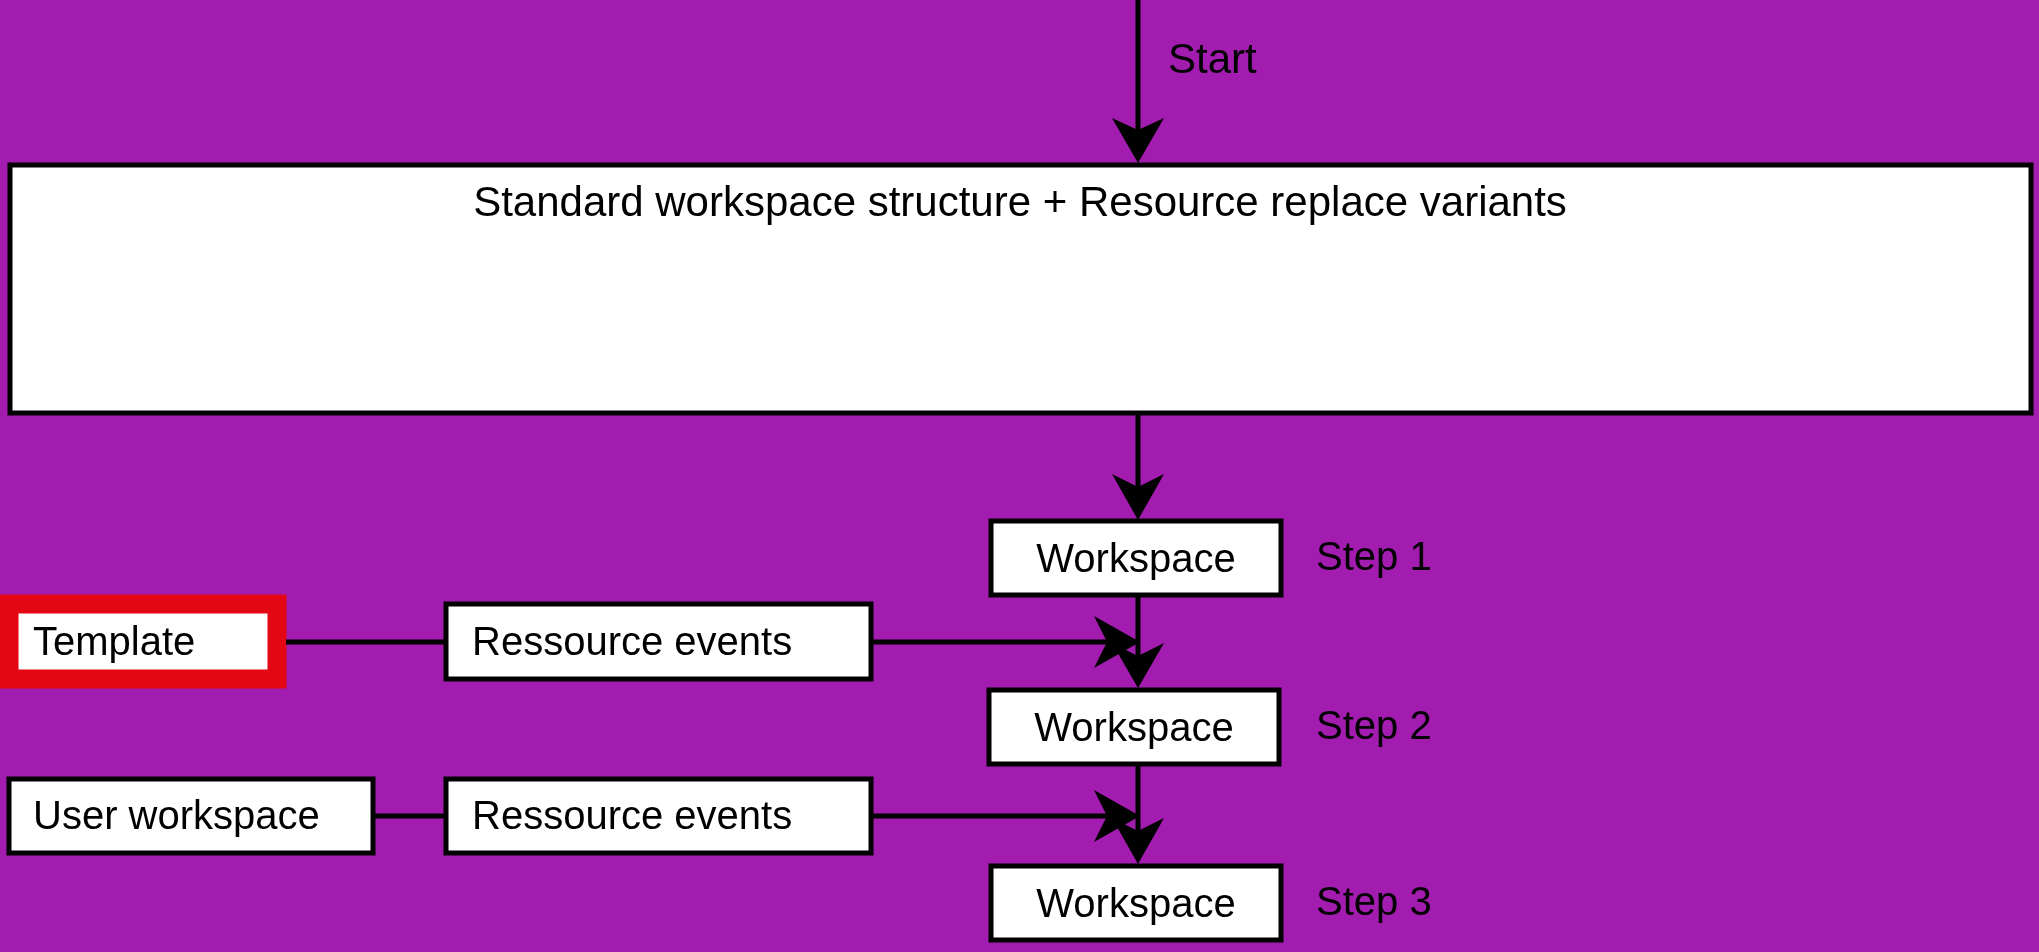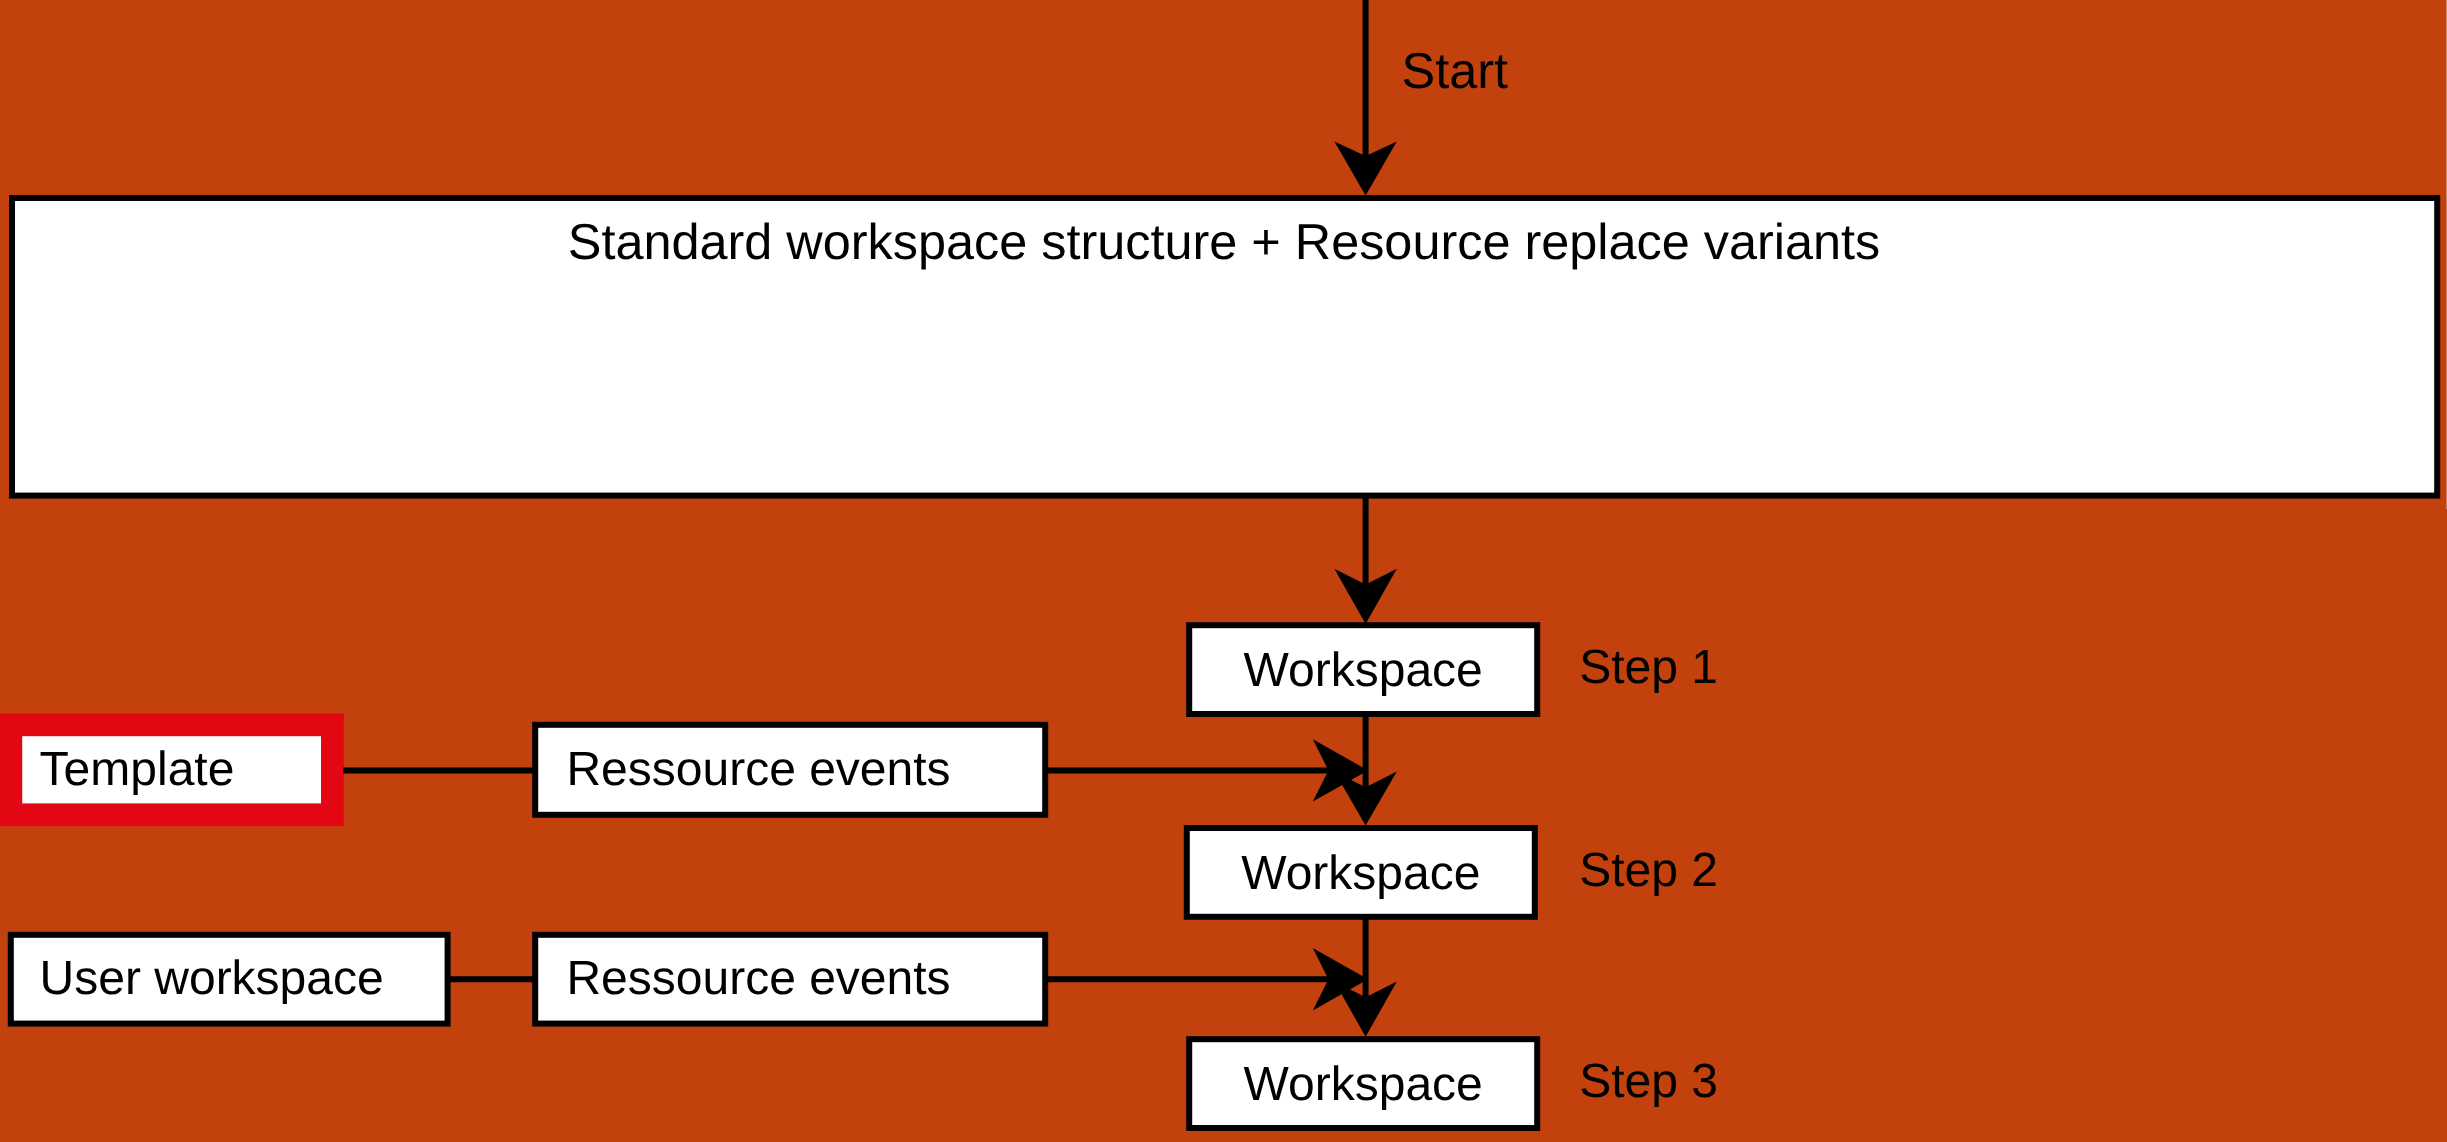--- a/index.html
+++ b/index.html
@@ -7,21 +7,21 @@
     padding: 0;
     background: #ffffff;
   }
   body {
     font-family: "Liberation Sans", sans-serif;
   }
   #diagram-root {
     position: relative;
     width: 2039px;
     height: 952px;
-    background: #c2410c;
+    background: #a21caf;
     overflow: hidden;
   }
   svg#flow-svg {
     display: block;
     width: 2039px;
     height: 952px;
   }
   .box-rect {
     fill: #ffffff;
     stroke: #000000;

